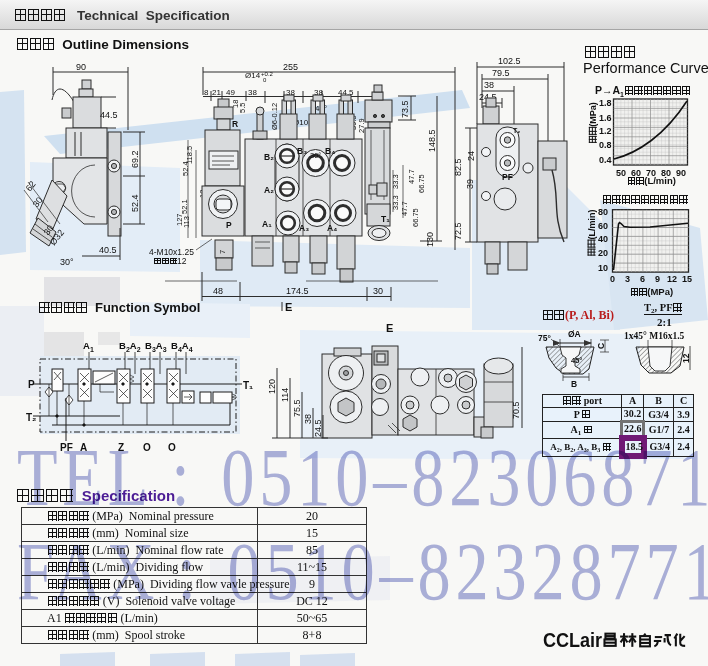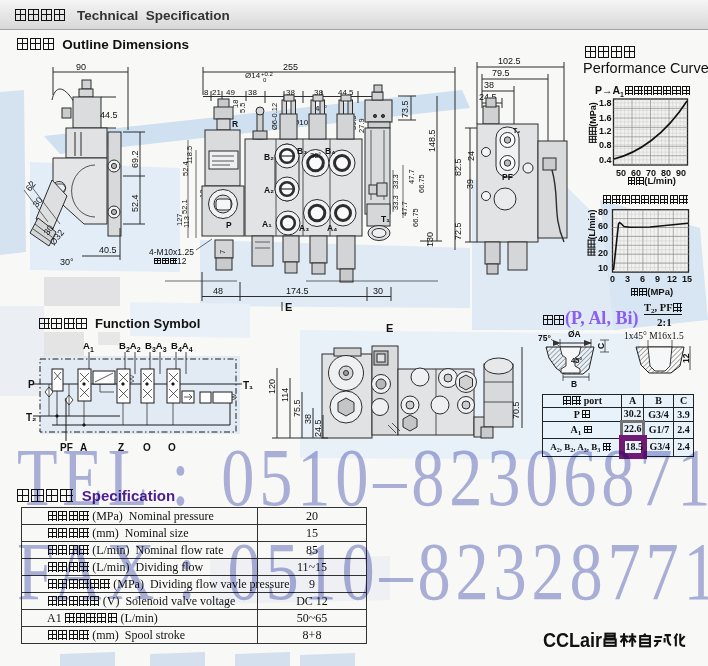--- a/index.html
+++ b/index.html
@@ -662,21 +662,21 @@
           <text x="168" y="451">O</text>
   </g>
 </g>
 </svg>
 
 <div class="abs" style="left:83px;top:340px;z-index:5;font-size:9.5px;font-weight:bold;color:#111;white-space:nowrap">A<sub style="font-size:7px">1</sub></div>
 <div class="abs" style="left:119px;top:340px;z-index:5;font-size:9.5px;font-weight:bold;color:#111;white-space:nowrap">B<sub style="font-size:7px">2</sub>A<sub style="font-size:7px">2</sub></div>
 <div class="abs" style="left:145px;top:340px;z-index:5;font-size:9.5px;font-weight:bold;color:#111;white-space:nowrap">B<sub style="font-size:7px">3</sub>A<sub style="font-size:7px">3</sub></div>
 <div class="abs" style="left:171px;top:340px;z-index:5;font-size:9.5px;font-weight:bold;color:#111;white-space:nowrap">B<sub style="font-size:7px">4</sub>A<sub style="font-size:7px">4</sub></div>
 
-<div class="abs" style="left:38px;top:316px;z-index:5;font-size:13px;font-weight:bold;color:#111">
+<div class="abs" style="left:38px;top:300px;z-index:5;font-size:13px;font-weight:bold;color:#111">
 <b class="c"></b><b class="c"></b><b class="c"></b><b class="c"></b> &nbsp;Function Symbol</div>
 
 <div class="abs" style="left:584px;top:45px;z-index:5;font-size:13.5px;font-weight:bold">
 <b class="c"></b><b class="c"></b><b class="c"></b><b class="c"></b></div>
 
 <div class="abs" style="left:583px;top:60px;z-index:5;font-size:14.5px;color:#111;white-space:nowrap">Performance Curve</div>
 
 <div class="abs" style="left:595px;top:84px;z-index:5;font-size:10.5px;font-weight:bold;color:#111;white-space:nowrap">P→A<sub style="font-size:7px">1</sub><b class="c" style="font-size:10px"></b><b class="c" style="font-size:10px"></b><b class="c" style="font-size:10px"></b><b class="c" style="font-size:10px"></b><b class="c" style="font-size:10px"></b><b class="c" style="font-size:10px"></b><b class="c" style="font-size:10px"></b></div>
 
 <svg class="abs" style="left:580px;top:80px;z-index:5" width="128" height="110" viewBox="0 0 128 110">
@@ -741,27 +741,27 @@
         <text x="102" y="94">15</text>
   </g>
 </svg>
 
 <div class="abs" style="left:568px;top:228px;z-index:5;font-size:9px;font-weight:bold;color:#111;transform:rotate(-90deg);white-space:nowrap"><b class="c" style="font-size:9px"></b><b class="c" style="font-size:9px"></b>(L/min)</div>
 
 <div class="abs" style="left:630px;top:286px;z-index:5;font-size:9.5px;font-weight:bold;color:#111;white-space:nowrap"><b class="c" style="font-size:9px"></b><b class="c" style="font-size:9px"></b>(MPa)</div>
 
 <div class="abs" style="left:154px;top:256px;z-index:5;font-size:8.5px;color:#111;white-space:nowrap"><b class="c" style="font-size:8px"></b><b class="c" style="font-size:8px"></b><b class="c" style="font-size:8px"></b>12</div>
 
-<div class="abs ser" style="left:542px;top:308px;z-index:5;font-size:18px;font-weight:bold;color:#8b5cf6;white-space:nowrap"><b class="c" style="font-size:12px"></b><b class="c" style="font-size:12px"></b>(P, Al, Bi)</div>
+<div class="abs ser" style="left:542px;top:308px;z-index:5;font-size:12px;font-weight:bold;color:#b91c1c;white-space:nowrap"><b class="c" style="font-size:12px"></b><b class="c" style="font-size:12px"></b>(P, Al, Bi)</div>
 
 <div class="abs ser" style="left:644px;top:302px;z-index:5;font-size:10.5px;font-weight:bold;color:#111;border-bottom:1.5px solid #111;padding-bottom:1px;white-space:nowrap">T<span style="font-size:7px;vertical-align:-2px;line-height:0">2</span>, PF<b class="c" style="font-size:10px"></b></div>
 
 <div class="abs ser" style="left:657px;top:316px;z-index:5;font-size:11px;font-weight:bold;color:#111">2:1</div>
 
-<div class="abs ser" style="left:624px;top:331px;z-index:5;font-size:9.5px;font-weight:normal;color:#111;white-space:nowrap">1x45° M16x1.5</div>
+<div class="abs ser" style="left:624px;top:331px;z-index:5;font-size:9.5px;font-weight:bold;color:#111;white-space:nowrap">1x45° M16x1.5</div>
 
 <div class="abs ser" style="left:542px;top:394px;z-index:6;color:#111">
 <table style="border-collapse:collapse;table-layout:fixed;width:150px;background:#e8f2fb;font-size:10px;font-weight:bold;text-align:center;line-height:10px">
 <tbody>
           <tr style="height:12px">
             <td style="border:1.6px solid #222;width:76px"><b class="c" style="font-size:10px"></b><b class="c" style="font-size:10px"></b> port</td>
             <td style="border:1.6px solid #222;width:19px">A</td>
             <td style="border:1.6px solid #222;width:27px">B</td>
             <td style="border:1.6px solid #222;width:17px">C</td>
           </tr>

